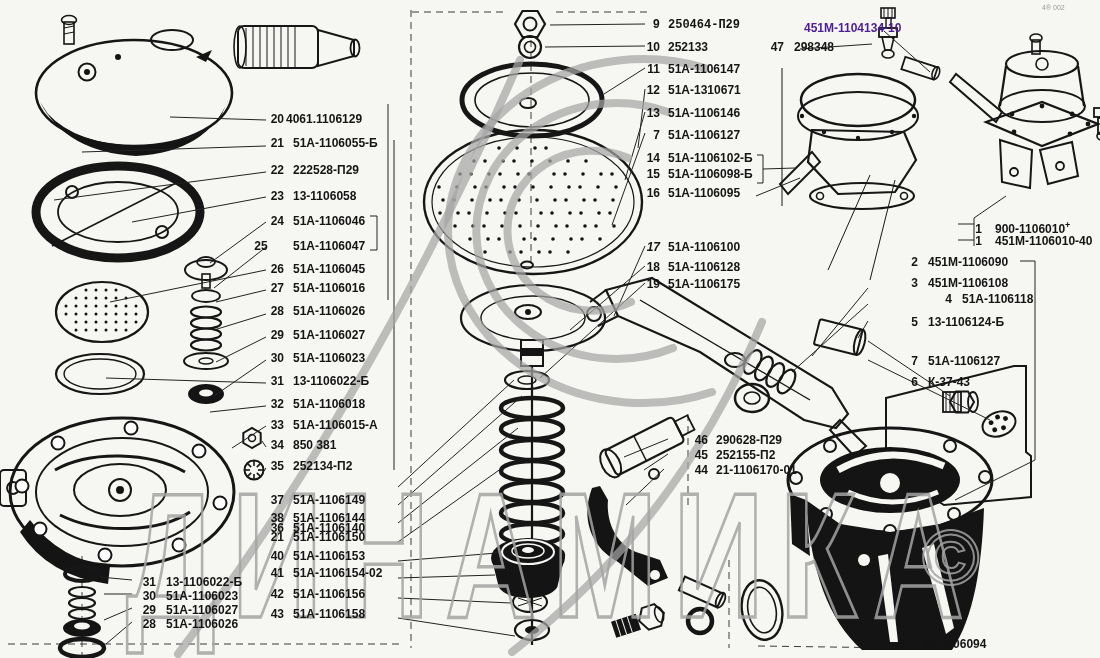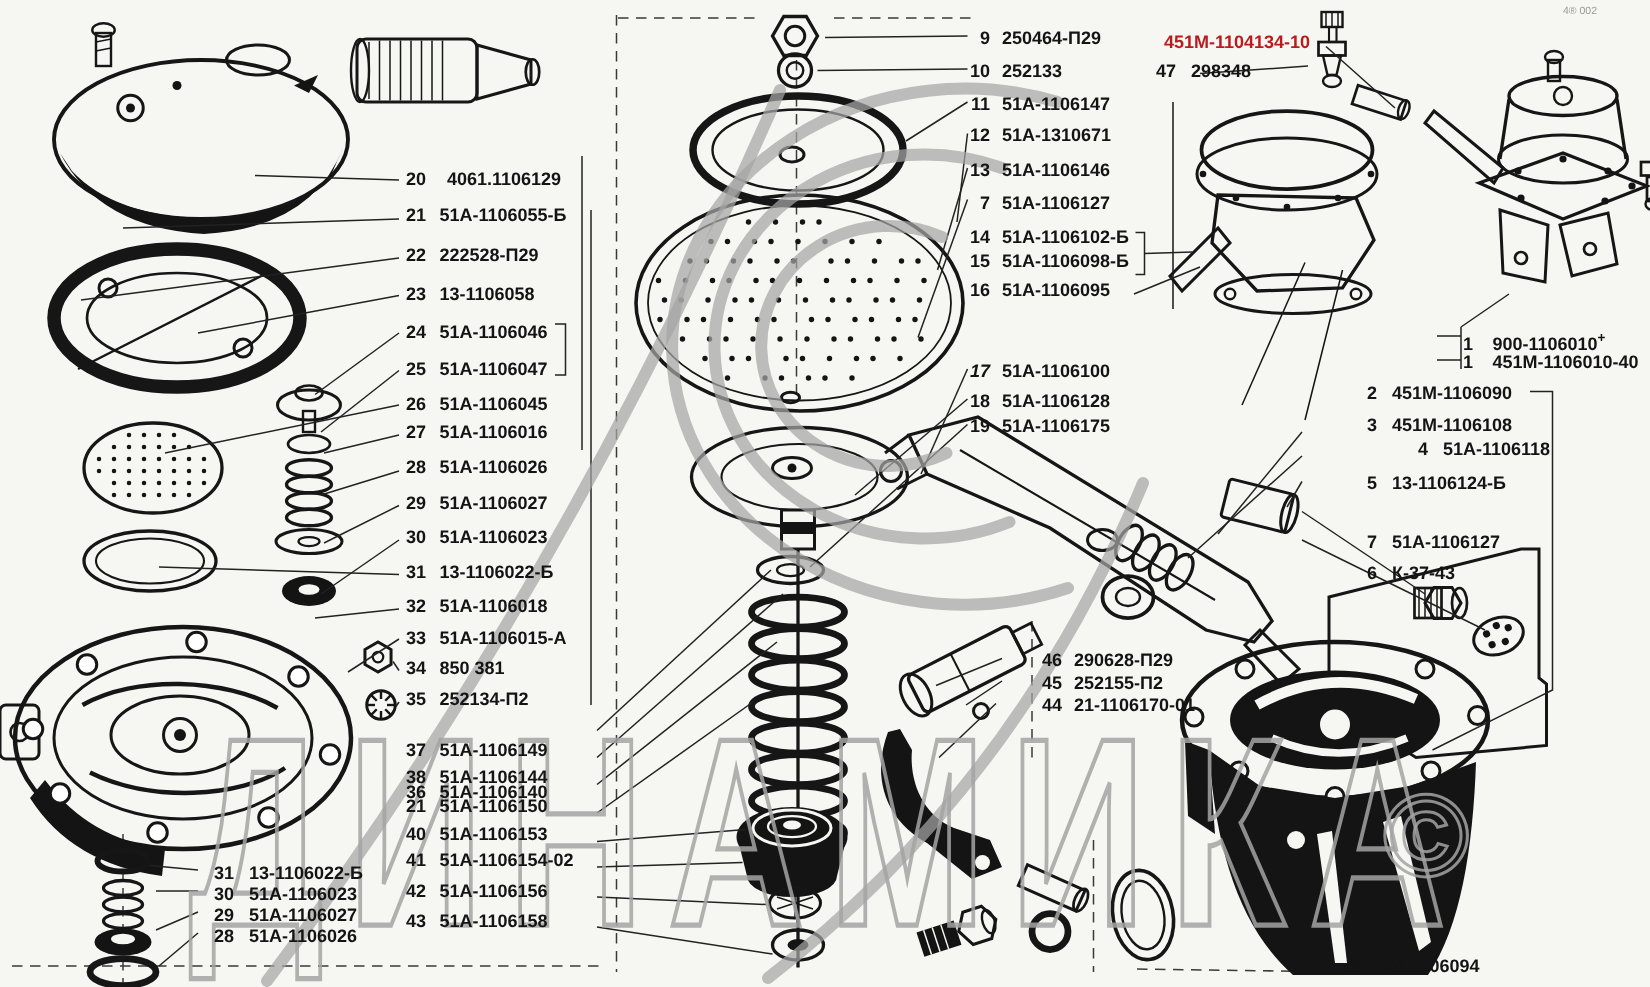--- a/index.html
+++ b/index.html
@@ -9,21 +9,21 @@
   .wm{position:absolute;z-index:2;pointer-events:none;color:transparent;
       -webkit-text-stroke:2.5px rgba(163,163,163,.85);font-weight:bold;white-space:nowrap;}
   #wm-text{left:126px;top:452px;font-size:126px;letter-spacing:16px;
            transform:scaleY(1.42);transform-origin:left top;}
   #wm-sym{left:922px;top:512px;font-size:78px;-webkit-text-stroke:2px rgba(163,163,163,.85);}
   #corner-mark{position:absolute;left:1042px;top:4px;z-index:3;font-size:7px;color:#9a9a9a;}
   #labels{position:absolute;left:0;top:0;width:1100px;height:658px;z-index:3;}
   .row{position:absolute;font:bold 12px/14px "Liberation Sans",sans-serif;color:#141414;white-space:nowrap;}
   .row .num{display:inline-block;text-align:right;}
   .row sup{font-size:9px;}
-  #assembly-label{position:absolute;left:776px;top:21px;font:bold 12px/14px "Liberation Sans",sans-serif;color:#b91c1c;z-index:3;}
+  #assembly-label{position:absolute;left:804px;top:21px;font:bold 12px/14px "Liberation Sans",sans-serif;color:#4c1d95;z-index:3;}
   .ink{stroke:#161616;fill:none;}
   svg .ld line, svg .ld path{stroke:#222;stroke-width:1;fill:none;}
   svg .dash line, svg .dash path{stroke:#3a3a3a;stroke-width:1;stroke-dasharray:7 5;fill:none;}
   svg .wmk path,svg .wmk circle{stroke:#a5a5a5;stroke-width:8;fill:none;opacity:.72;stroke-linecap:round;}
 </style>
 </head>
 <body>
 <div class="stage">
 
 <svg width="1100" height="658" viewBox="0 0 1100 658">
@@ -532,26 +532,26 @@
     <path d="M762,322 C700,470 612,575 512,652"></path>
   </g>
 </svg>
 
 <div class="wm" id="wm-text">ДИНАМИКА</div>
 <div class="wm" id="wm-sym">©</div>
 <div id="corner-mark">4® 002</div>
 
 <div id="assembly-label">451М-1104134-10</div>
 <div id="labels">
-      <div class="row" style="left: 238px; top: 112px;"><span class="num" style="width: 46px; margin-right: 14px;">20</span><span>4061.1106129</span></div>
+      <div class="row" style="left: 238px; top: 112px;"><span class="num" style="width: 46px; margin-right: 2px;">20</span><span>4061.1106129</span></div>
       <div class="row" style="left: 238px; top: 136px;"><span class="num" style="width: 46px; margin-right: 9px;">21</span><span>51А-1106055-Б</span></div>
       <div class="row" style="left: 238px; top: 163px;"><span class="num" style="width: 46px; margin-right: 9px;">22</span><span>222528-П29</span></div>
       <div class="row" style="left: 238px; top: 189px;"><span class="num" style="width: 46px; margin-right: 9px;">23</span><span>13-1106058</span></div>
       <div class="row" style="left: 238px; top: 214px;"><span class="num" style="width: 46px; margin-right: 9px;">24</span><span>51А-1106046</span></div>
-      <div class="row" style="left: 238px; top: 239px;"><span class="num" style="width: 46px; margin-right: 9px;">25</span><span>51А-1106047</span></div>
+      <div class="row" style="left: 238px; top: 239px;"><span class="num" style="width: 46px; margin-right: 9px; text-align: center;">25</span><span>51А-1106047</span></div>
       <div class="row" style="left: 238px; top: 262px;"><span class="num" style="width: 46px; margin-right: 9px;">26</span><span>51А-1106045</span></div>
       <div class="row" style="left: 238px; top: 281px;"><span class="num" style="width: 46px; margin-right: 9px;">27</span><span>51А-1106016</span></div>
       <div class="row" style="left: 238px; top: 304px;"><span class="num" style="width: 46px; margin-right: 9px;">28</span><span>51А-1106026</span></div>
       <div class="row" style="left: 238px; top: 328px;"><span class="num" style="width: 46px; margin-right: 9px;">29</span><span>51А-1106027</span></div>
       <div class="row" style="left: 238px; top: 351px;"><span class="num" style="width: 46px; margin-right: 9px;">30</span><span>51А-1106023</span></div>
       <div class="row" style="left: 238px; top: 374px;"><span class="num" style="width: 46px; margin-right: 9px;">31</span><span>13-1106022-Б</span></div>
       <div class="row" style="left: 238px; top: 397px;"><span class="num" style="width: 46px; margin-right: 9px;">32</span><span>51А-1106018</span></div>
       <div class="row" style="left: 238px; top: 418px;"><span class="num" style="width: 46px; margin-right: 9px;">33</span><span>51А-1106015-А</span></div>
       <div class="row" style="left: 238px; top: 438px;"><span class="num" style="width: 46px; margin-right: 9px;">34</span><span>850 381</span></div>
       <div class="row" style="left: 238px; top: 459px;"><span class="num" style="width: 46px; margin-right: 9px;">35</span><span>252134-П2</span></div>
@@ -560,21 +560,21 @@
       <div class="row" style="left: 238px; top: 511px;"><span class="num" style="width: 46px; margin-right: 9px;">38</span><span>51А-1106144</span></div>
       <div class="row" style="left: 238px; top: 530px;"><span class="num" style="width: 46px; margin-right: 9px;">21</span><span>51А-1106150</span></div>
       <div class="row" style="left: 238px; top: 549px;"><span class="num" style="width: 46px; margin-right: 9px;">40</span><span>51А-1106153</span></div>
       <div class="row" style="left: 238px; top: 566px;"><span class="num" style="width: 46px; margin-right: 9px;">41</span><span>51А-1106154-02</span></div>
       <div class="row" style="left: 238px; top: 587px;"><span class="num" style="width: 46px; margin-right: 9px;">42</span><span>51А-1106156</span></div>
       <div class="row" style="left: 238px; top: 607px;"><span class="num" style="width: 46px; margin-right: 9px;">43</span><span>51А-1106158</span></div>
       <div class="row" style="left: 128px; top: 575px;"><span class="num" style="width: 28px; margin-right: 10px;">31</span><span>13-1106022-Б</span></div>
       <div class="row" style="left: 128px; top: 589px;"><span class="num" style="width: 28px; margin-right: 10px;">30</span><span>51А-1106023</span></div>
       <div class="row" style="left: 128px; top: 603px;"><span class="num" style="width: 28px; margin-right: 10px;">29</span><span>51А-1106027</span></div>
       <div class="row" style="left: 128px; top: 617px;"><span class="num" style="width: 28px; margin-right: 10px;">28</span><span>51А-1106026</span></div>
-      <div class="row" style="left: 608px; top: 18px;"><span class="num" style="width: 52px; margin-right: 8px;">9</span><span>250464-П29</span></div>
+      <div class="row" style="left: 608px; top: 18px; font-family: Liberation Mono, monospace;"><span class="num" style="width: 52px; margin-right: 8px;">9</span><span>250464-П29</span></div>
       <div class="row" style="left: 608px; top: 40px;"><span class="num" style="width: 52px; margin-right: 8px;">10</span><span>252133</span></div>
       <div class="row" style="left: 608px; top: 62px;"><span class="num" style="width: 52px; margin-right: 8px;">11</span><span>51А-1106147</span></div>
       <div class="row" style="left: 608px; top: 83px;"><span class="num" style="width: 52px; margin-right: 8px;">12</span><span>51А-1310671</span></div>
       <div class="row" style="left: 608px; top: 106px;"><span class="num" style="width: 52px; margin-right: 8px;">13</span><span>51А-1106146</span></div>
       <div class="row" style="left: 608px; top: 128px;"><span class="num" style="width: 52px; margin-right: 8px;">7</span><span>51А-1106127</span></div>
       <div class="row" style="left: 608px; top: 151px;"><span class="num" style="width: 52px; margin-right: 8px;">14</span><span>51А-1106102-Б</span></div>
       <div class="row" style="left: 608px; top: 167px;"><span class="num" style="width: 52px; margin-right: 8px;">15</span><span>51А-1106098-Б</span></div>
       <div class="row" style="left: 608px; top: 186px;"><span class="num" style="width: 52px; margin-right: 8px;">16</span><span>51А-1106095</span></div>
       <div class="row" style="left: 608px; top: 240px;"><span class="num" style="width: 52px; margin-right: 8px; font-style: italic;">17</span><span>51А-1106100</span></div>
       <div class="row" style="left: 608px; top: 260px;"><span class="num" style="width: 52px; margin-right: 8px;">18</span><span>51А-1106128</span></div>

